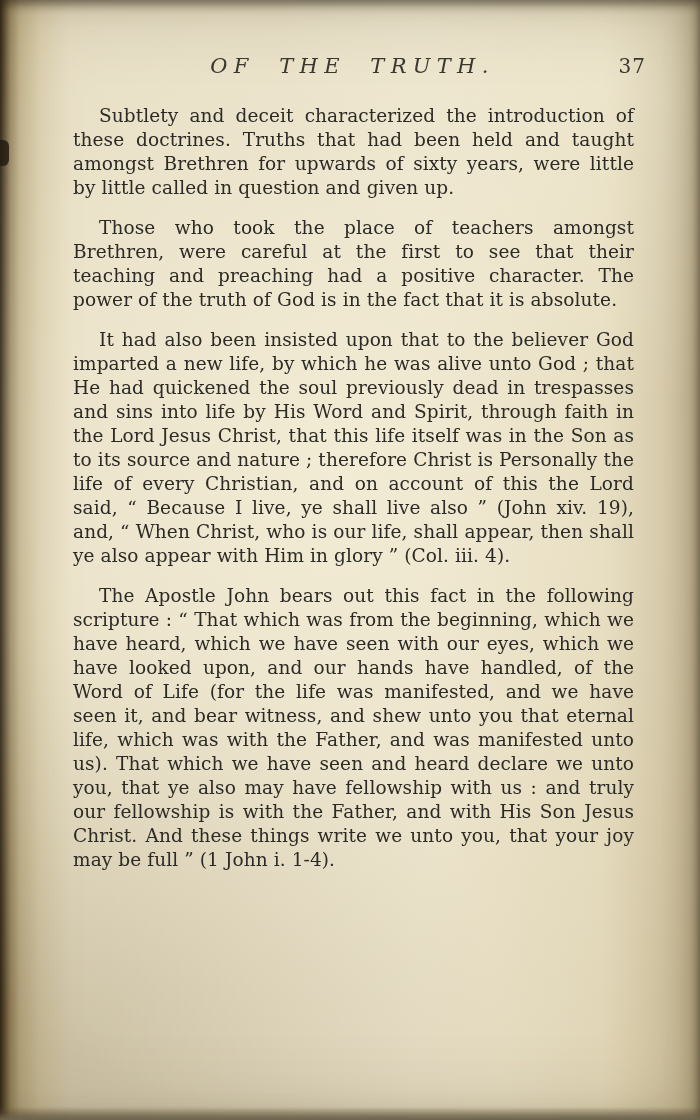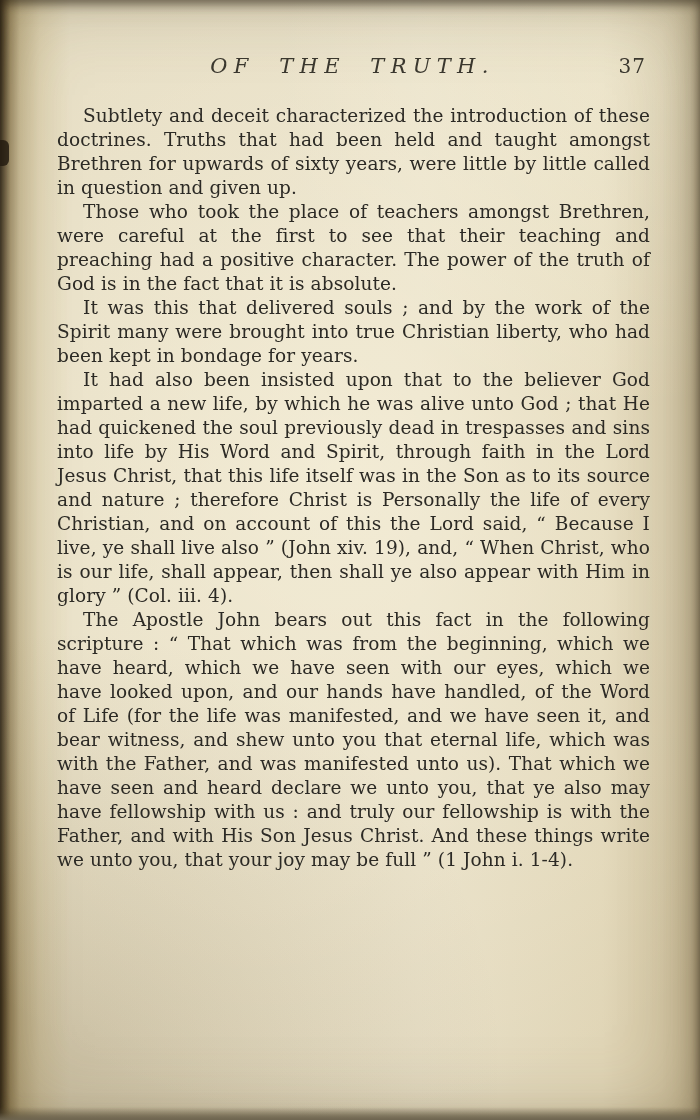--- a/index.html
+++ b/index.html
@@ -52,21 +52,21 @@
     letter-spacing:1px;
   }
   .body-text{
     margin:0 50px 0 57px;
     font-size:18.5px;
     line-height:24px;
     color:#2c2a25;
     text-align:justify;
     letter-spacing:0.1px;
   }
-  .body-text p{margin:0;text-indent:26px;}
+  .body-text p{margin:16px;text-indent:26px;}
   .body-text .italic{}
   .bottom-edge{
     position:absolute;left:0;right:0;bottom:0;height:13px;
     background:linear-gradient(180deg, rgba(90,80,58,0) 0%, rgba(90,80,58,0.35) 45%, #6e6550 100%);
   }
   .edge-notch{
     position:absolute;left:0;top:140px;width:9px;height:26px;
     background:#241c10;border-radius:0 6px 6px 0;opacity:0.85;
   }
 </style>
@@ -75,19 +75,18 @@
 
 <div class="page">
   <div class="watermark">h w o g</div>
   <div class="header">
     <span class="running-title">OF THE TRUTH.</span>
     <span class="page-number">37</span>
   </div>
   <div class="body-text">
       <p><span>Subtlety and deceit characterized the introduction of these doctrines. Truths that had been held and taught amongst Brethren for upwards of sixty years, were little by little called in question and given up.</span></p>
       <p><span>Those who took the place of teachers amongst Brethren, were careful at the first to see that their teaching and preaching had a positive character. The power of the truth of God is in the fact </span><span class="italic">that it is absolute.</span></p>
-      <p><span>It was this that delivered souls ; and by the work of the Spirit many were brought into true Christian liberty, who had been kept in bondage for years.</span></p>
       <p><span>It had also been insisted upon that to the believer God imparted a new life, by which he was alive unto God ; that He had quickened the soul previously dead in trespasses and sins into life by His Word and Spirit, through faith in the Lord Jesus Christ, that this life itself was in the Son as to its source and nature ; therefore Christ is Personally the life of every Christian, and on account of this the Lord said, “ Because I live, ye shall live also ” (John xiv. 19), and, “ When Christ, who is our life, shall appear, then shall ye also appear with Him in glory ” (Col. iii. 4).</span></p>
       <p><span>The Apostle John bears out this fact in the following scripture : “ That which was from the beginning, which we have heard, which we have seen with our eyes, which we have looked upon, and our hands have handled, of the Word of Life (for the life was manifested, and we have seen it, and bear witness, and shew unto you that eternal life, which was with the Father, and was manifested unto us). That which we have seen and heard declare we unto you, that ye also may have fellowship with us : and truly our fellowship is with the Father, and with His Son Jesus Christ. And these things write we unto you, that your joy may be full ” (1 John i. 1-4).</span></p>
     </div>
   <div class="edge-notch"></div>
   <div class="bottom-edge"></div>
 </div>
 
 </body></html>

